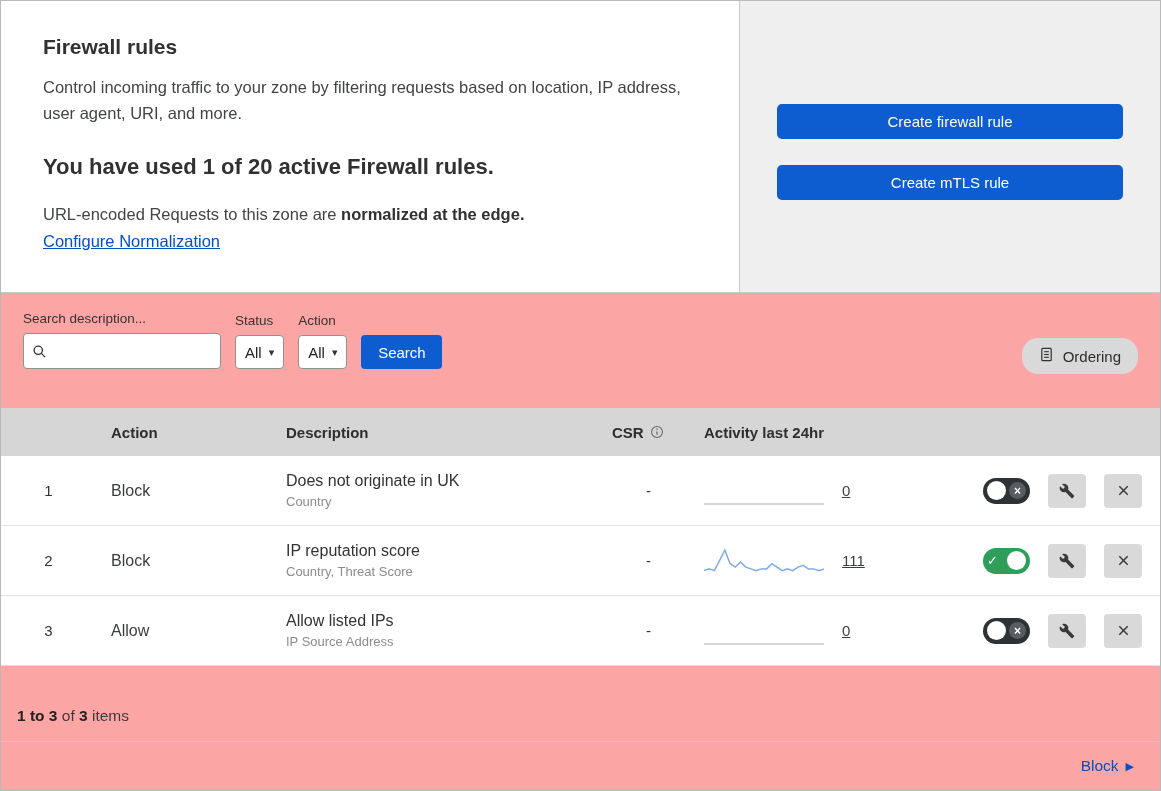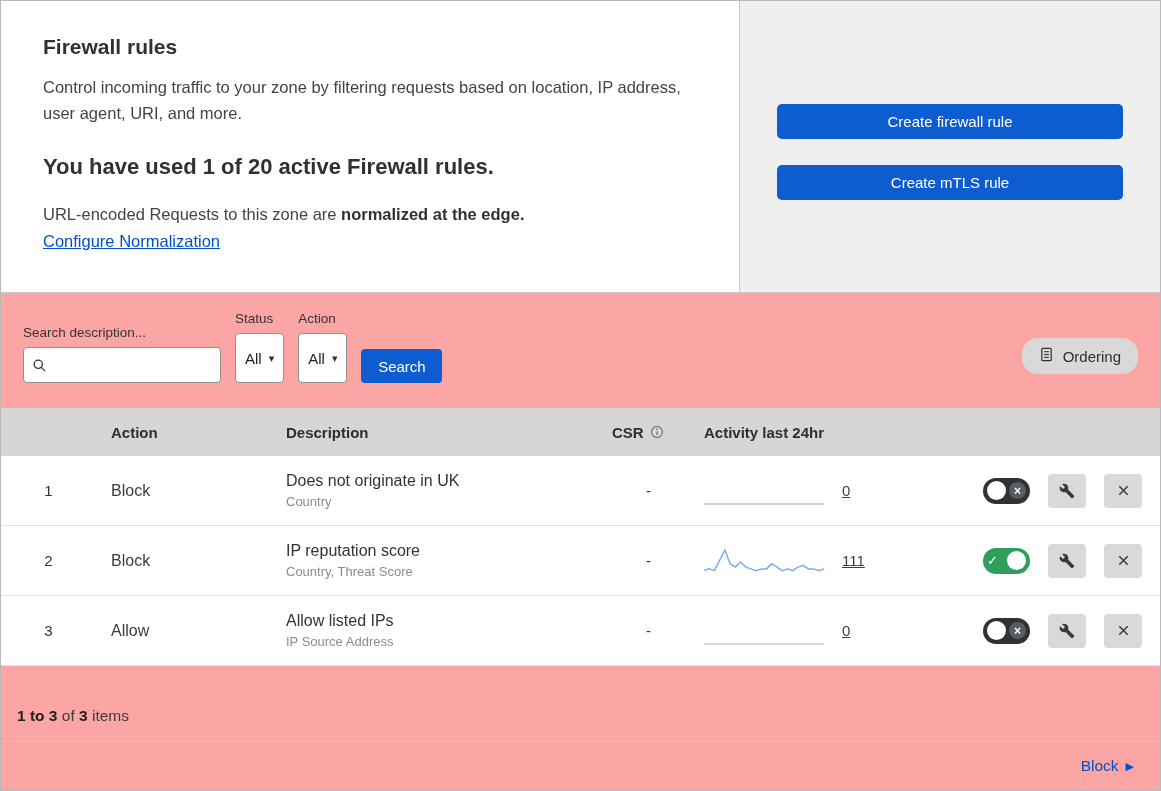--- a/index.html
+++ b/index.html
@@ -74,21 +74,21 @@
     display: flex; align-items: center;
     padding: 0 8px;
     background: #fff;
   }
   .search-box input {
     border: none; outline: none; flex: 1; font-size: 15px;
     font-family: inherit; min-width: 0; background: transparent;
   }
   .sicon { display: flex; align-items: center; margin-right: 6px; }
   .dropdown {
-    height: 50px;
+    height: 34px;
     border: 1px solid #919191;
     border-radius: 4px;
     background: #fff;
     font-size: 15px;
     font-family: inherit;
     color: #222;
     padding: 0 9px;
     display: flex; align-items: center; gap: 7px;
     cursor: pointer;
   }

